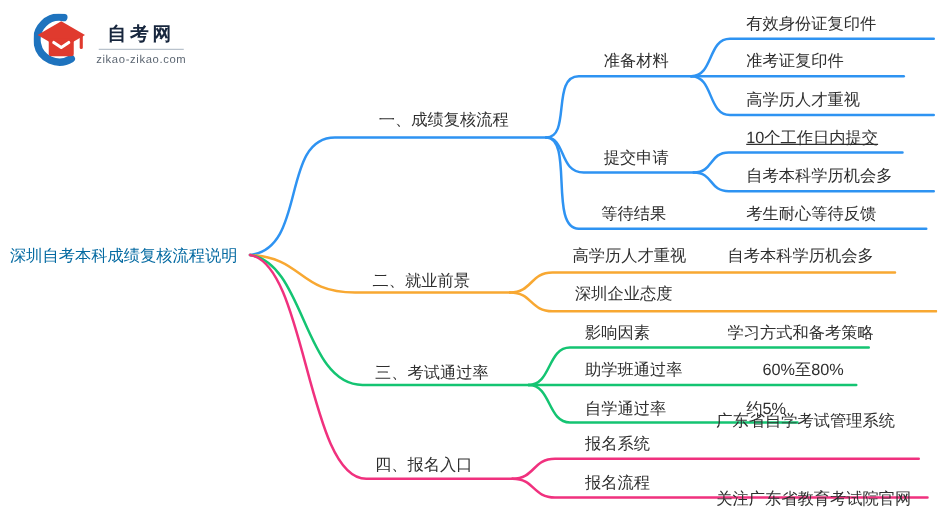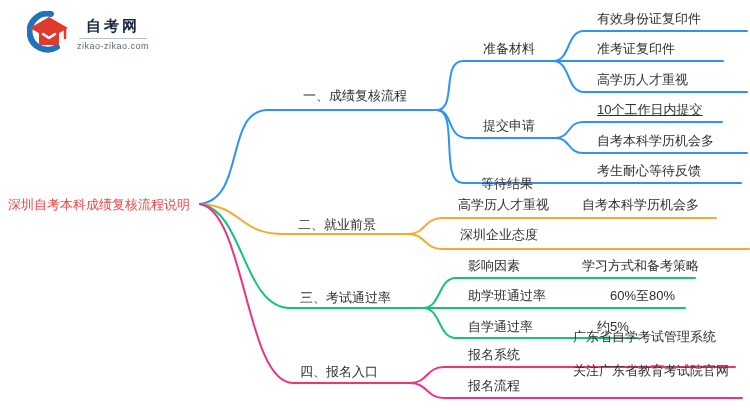--- a/index.html
+++ b/index.html
@@ -6,21 +6,21 @@
   .canvas{
     position:relative;width:750px;height:410px;background:#ffffff;
     font-family:"Liberation Sans","DejaVu Sans",sans-serif;
     color:#2f2f2f;overflow:hidden;
   }
   .canvas svg.wires{position:absolute;left:0;top:0;}
   .lbl{
     position:absolute;font-size:13px;line-height:17px;white-space:nowrap;
     color:#2f2f2f;
   }
-  .root{font-size:13px;color:#ef4444;}
+  .root{font-size:13px;color:#0369a1;}
   
   .logo{position:absolute;left:27px;top:11px;display:flex;align-items:center;}
   .logo-text{margin-left:8px;display:flex;flex-direction:column;align-items:center;}
   .logo-title{font-size:15px;font-weight:bold;color:#17263d;letter-spacing:3px;}
   .logo-rule{width:68px;height:1px;background:#b9c2cc;margin:2px 0 2px 0;}
   .logo-domain{font-size:9px;color:#5c6672;letter-spacing:0.5px;}
 </style>
 </head>
 <body>
 
@@ -71,21 +71,21 @@
 
   <div class="lbl root" style="left:8px;top:196px;">深圳自考本科成绩复核流程说明</div>
 
   <div class="lbl" style="left:303px;top:87px;">一、成绩复核流程</div>
   <div class="lbl" style="left:298px;top:216px;">二、就业前景</div>
   <div class="lbl" style="left:300px;top:289px;">三、考试通过率</div>
   <div class="lbl" style="left:300px;top:363px;">四、报名入口</div>
 
   <div class="lbl" style="left:483px;top:40px;">准备材料</div>
   <div class="lbl" style="left:483px;top:117px;">提交申请</div>
-  <div class="lbl" style="left:481px;top:162px;margin-top:13px;">等待结果</div>
+  <div class="lbl" style="left:481px;top:162px;">等待结果</div>
 
   <div class="lbl" style="left:597px;top:10px;">有效身份证复印件</div>
   <div class="lbl" style="left:597px;top:40px;">准考证复印件</div>
   <div class="lbl" style="left:597px;top:71px;">高学历人才重视</div>
   <div class="lbl" style="left:597px;top:101px;text-decoration:underline;">10个工作日内提交</div>
   <div class="lbl" style="left:597px;top:132px;">自考本科学历机会多</div>
   <div class="lbl" style="left:597px;top:162px;">考生耐心等待反馈</div>
 
   <div class="lbl" style="left:458px;top:196px;">高学历人才重视</div>
   <div class="lbl" style="left:582px;top:196px;">自考本科学历机会多</div>
@@ -94,15 +94,15 @@
   <div class="lbl" style="left:468px;top:257px;">影响因素</div>
   <div class="lbl" style="left:468px;top:287px;">助学班通过率</div>
   <div class="lbl" style="left:582px;top:257px;">学习方式和备考策略</div>
   <div class="lbl" style="left:610px;top:287px;">60%至80%</div>
   <div class="lbl" style="left:468px;top:318px;">自学通过率</div>
   <div class="lbl" style="left:597px;top:318px;">约5%</div>
 
   <div class="lbl" style="left:468px;top:346px;">报名系统</div>
   <div class="lbl" style="left:573px;top:328px;">广东省自学考试管理系统</div>
   <div class="lbl" style="left:468px;top:377px;">报名流程</div>
-  <div class="lbl" style="left:573px;top:362px;">关注广东省教育考试院官网</div>
+  <div class="lbl" style="left:573px;top:390px;">关注广东省教育考试院官网</div>
 
 </div>
 
 </body></html>

